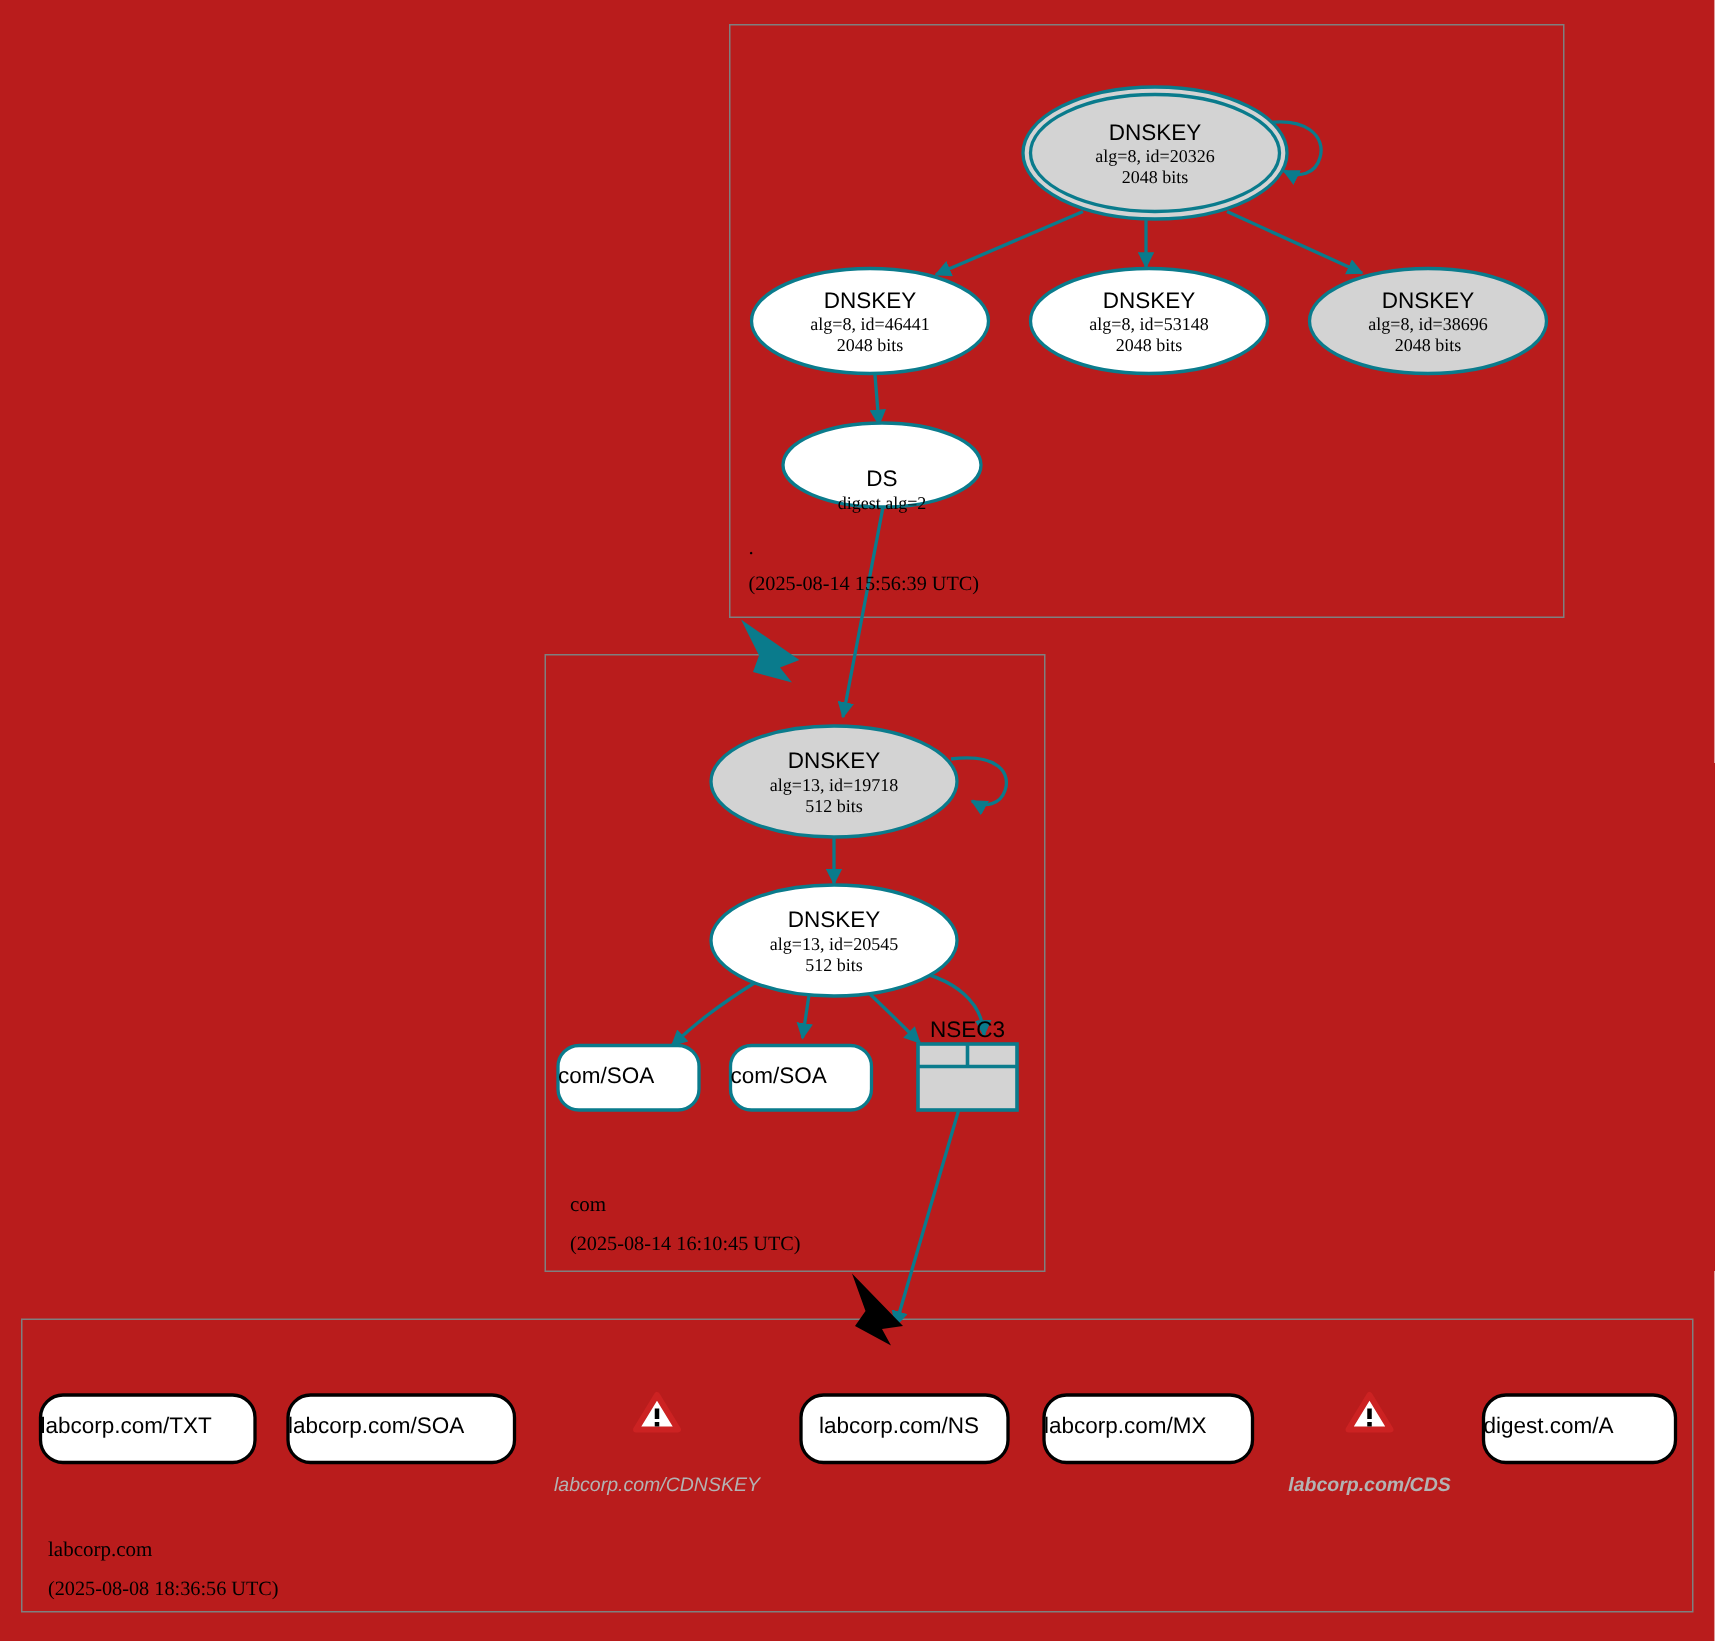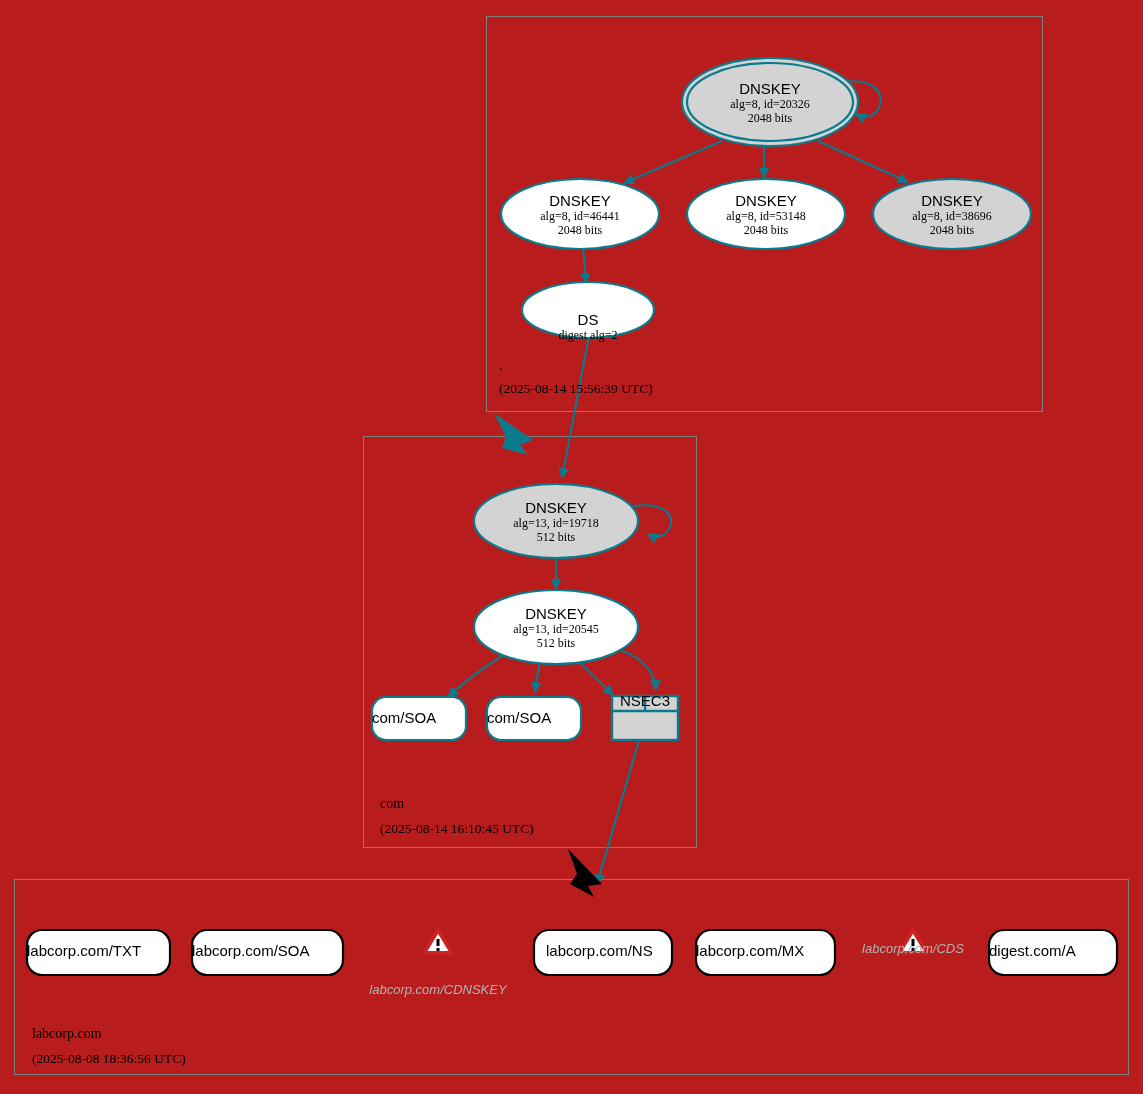--- a/index.html
+++ b/index.html
@@ -274,28 +274,28 @@
   </div>
 
   <div class="node-text" style="left:476px; top:605px; width:160px;">
     <div class="nt-title">DNSKEY</div>
     <div class="nt-sub">alg=13, id=20545</div>
     <div class="nt-sub">512 bits</div>
   </div>
 
   <div class="rr-text" style="left:372px; top:709px; width:94px;">com/SOA</div>
   <div class="rr-text" style="left:487px; top:709px; width:94px;">com/SOA</div>
-  <div class="nsec3-text" style="left:612px; top:692px; width:66px;">NSEC3</div>
+  <div class="nsec3-text" style="left:612px; top:678px; width:66px;">NSEC3</div>
 
   <div class="rr-text" style="left:27px; top:942px; width:143px;">labcorp.com/TXT</div>
   <div class="rr-text" style="left:192px; top:942px; width:151px;">labcorp.com/SOA</div>
   <div class="err-label" style="left:358px; top:950px; width:160px;">labcorp.com/CDNSKEY</div>
   <div class="rr-text" style="left:534px; top:942px; width:138px;margin-left:12px;">labcorp.com/NS</div>
   <div class="rr-text" style="left:696px; top:942px; width:139px;">labcorp.com/MX</div>
-  <div class="err-label" style="left:848px; top:909px; width:130px;">labcorp.com/CDS</div>
+  <div class="err-label" style="left:848px; top:950px; width:130px;font-weight:bold;">labcorp.com/CDS</div>
   <div class="rr-text" style="left:989px; top:942px; width:128px;">digest.com/A</div>
 
   <div class="zone-label" style="left:499px; top:358px;">.</div>
   <div class="zone-time" style="left:499px; top:381px;">(2025-08-14 15:56:39 UTC)</div>
 
   <div class="zone-label" style="left:380px; top:796px;">com</div>
   <div class="zone-time" style="left:380px; top:821px;">(2025-08-14 16:10:45 UTC)</div>
 
   <div class="zone-label" style="left:32px; top:1026px;">labcorp.com</div>
   <div class="zone-time" style="left:32px; top:1051px;">(2025-08-08 18:36:56 UTC)</div>

